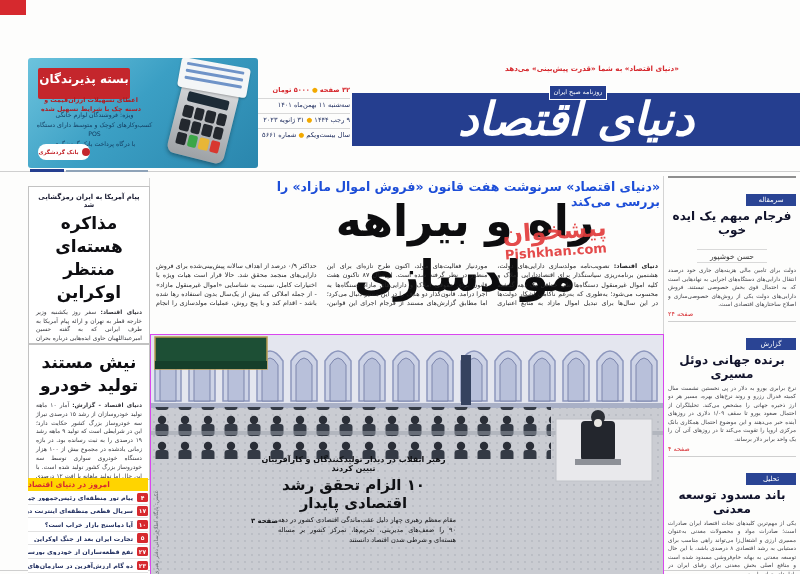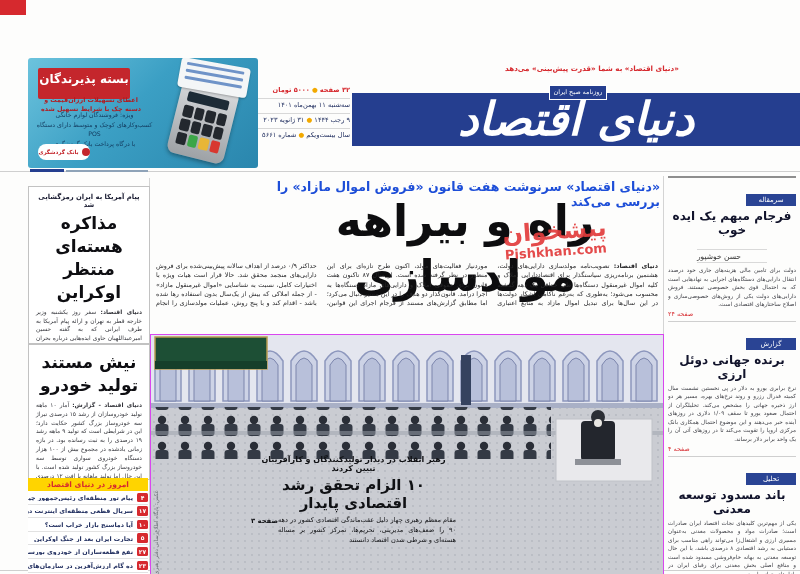--- a/index.html
+++ b/index.html
@@ -84,33 +84,33 @@
   .lbox2{left:28px;top:344px;width:106px;height:122px;}
   .lbox .k{font-size:6.8px;font-weight:bold;color:#16182e;text-align:center;margin-bottom:3px;}
   .lbox .h{font-size:17px;font-weight:900;color:#0e0e12;text-align:center;line-height:1.35;letter-spacing:-.5px;margin-bottom:4px;}
   .lbox .b{font-size:5.9px;line-height:1.5;color:#33343a;text-align:justify;}
   .lbox .b b{font-weight:bold;}
   .pageref{color:#1f9cd8;background:#d9f0fa;font-weight:bold;padding:0 2px;}
 
   
   .today{left:28px;top:478px;width:120px;background:#fff;}
   .today-head{height:13px;background:#ffd400;color:#d6292e;font-size:7.6px;font-weight:bold;
-      line-height:13px;text-align:center;}
+      line-height:13px;}
   .today-row{display:flex;direction:rtl;align-items:center;gap:4px;height:12.6px;border-bottom:1px solid #e2e2e2;}
   .today-row .n{flex:0 0 auto;width:11px;height:9.5px;background:#d6292e;color:#fff;font-size:6px;font-weight:bold;
       border-radius:1.5px;text-align:center;line-height:9.5px;}
   .today-row .t{font-size:6.3px;color:#1c2a5c;font-weight:bold;white-space:nowrap;overflow:hidden;}
 
   
   .sidebar{left:668px;top:176px;width:128px;height:398px;overflow:hidden;direction:rtl;}
   .sidebar{border-top:2px solid #8e8e8e;}
   .sb-sec{padding:16px 0 3px;border-bottom:1px solid #cfcfcf;}
   .sb-tag{width:50px;height:12px;background:#2a4494;color:#fff;font-size:7px;line-height:12px;text-align:center;margin-bottom:3px;}
   .sb-h{font-size:12px;font-weight:900;color:#12142c;text-align:center;letter-spacing:-.4px;margin:1px 0 3px;}
-  .sb-author{font-size:7.5px;color:#333;text-align:left;border-top:1px solid #d9d9d9;border-bottom:1px solid #d9d9d9;
+  .sb-author{font-size:7.5px;color:#333;text-align:center;border-top:1px solid #d9d9d9;border-bottom:1px solid #d9d9d9;
       width:70px;margin:12px auto 3px;padding:1.5px 0;}
   .sb-b{font-size:5.7px;line-height:1.5;color:#45464c;text-align:justify;}
   .sb-p{color:#d6292e;font-size:6.4px;font-weight:normal;text-align:left;margin-top:1px;}
 </style>
 </head>
 <body>
 
 <div id="page">
 
   <div class="abs corner-mark"></div>
@@ -291,21 +291,21 @@
     <div class="sb-sec">
       <div class="sb-tag">سرمقاله</div>
       <div class="sb-h">فرجام مبهم یک ایده خوب</div>
       <div class="sb-author">حسن خوشپور</div>
       <div class="sb-b">دولت برای تامین مالی هزینه‌های جاری خود درصدد انتقال دارایی‌های دستگاه‌های اجرایی به نهادهایی است که به احتمال قوی بخش خصوصی نیستند. فروش دارایی‌های دولت یکی از روش‌های خصوصی‌سازی و اصلاح ساختارهای اقتصادی است.</div>
       <div class="sb-p">صفحه ۲۴</div>
     </div>
 
     <div class="sb-sec">
       <div class="sb-tag">گزارش</div>
-      <div class="sb-h">برنده جهانی دوئل ارزی</div>
+      <div class="sb-h">برنده جهانی دوئل مسیری</div>
       <div class="sb-b">نرخ برابری یورو به دلار در پی نخستین نشست سال کمیته فدرال رزرو و روند نرخ‌های بهره، مسیر هر دو ارز ذخیره جهانی را مشخص می‌کند. تحلیلگران از احتمال صعود یورو تا سقف ۱/۰۹ دلاری در روزهای آینده خبر می‌دهند و این موضوع احتمال همکاری بانک مرکزی اروپا را تقویت می‌کند تا در روزهای آتی آن را یک واحد برابر دلار برساند.</div>
       <div class="sb-p">صفحه ۴</div>
     </div>
 
     <div class="sb-sec">
       <div class="sb-tag">تحلیل</div>
       <div class="sb-h">باند مسدود توسعه معدنی</div>
       <div class="sb-b">یکی از مهم‌ترین کلیدهای نجات اقتصاد ایران صادرات است؛ صادرات مواد و محصولات معدنی به‌عنوان مسیری ارزی و اشتغال‌زا می‌تواند راهی مناسب برای دستیابی به رشد اقتصادی ۸ درصدی باشد، با این حال توسعه معدنی به بهانه خام‌فروشی مسدود شده است و منافع اصلی بخش معدنی برای رقبای ایران در بازارهای جهانی است.</div>
       <div class="sb-p">صفحه ۲۰</div>
     </div>

